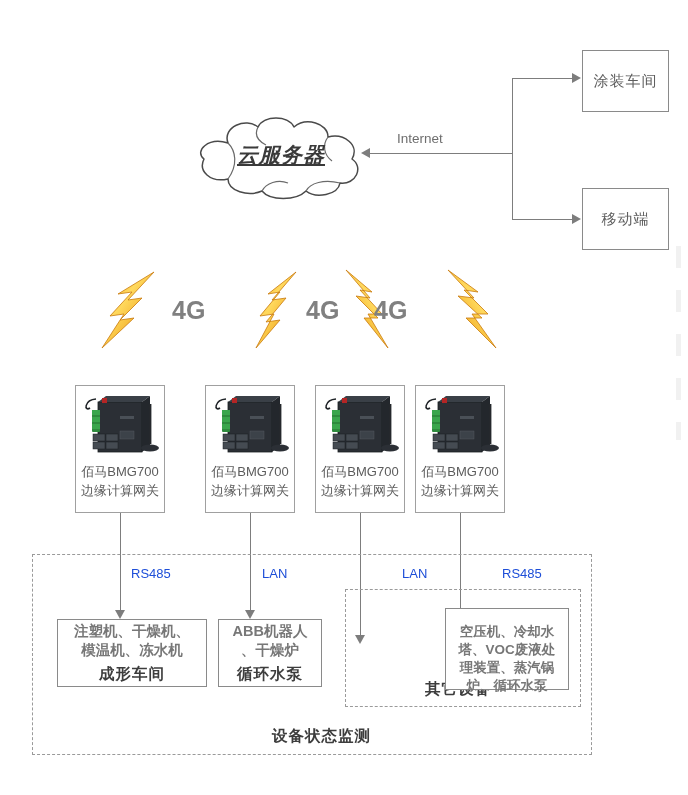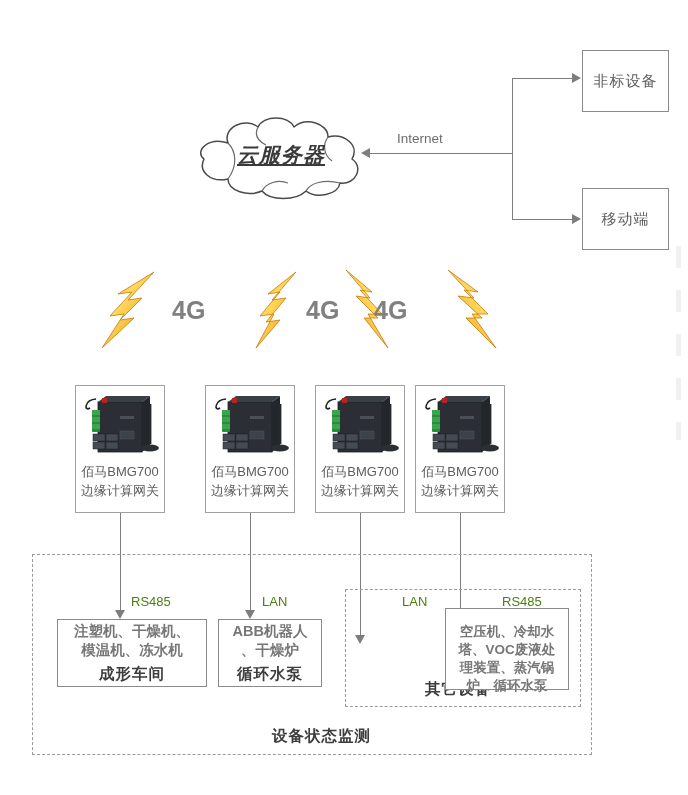--- a/index.html
+++ b/index.html
@@ -70,23 +70,22 @@
   
   .net-label {
     position: absolute;
     font-size: 13.5px;
     color: #6e6e6e;
     white-space: nowrap;
   }
   .bus-label {
     position: absolute;
     font-size: 13px;
-    color: #4d7c0f;
-    white-space: nowrap;
-    margin-top: 28px;
+    color: #1d4ed8;
+    white-space: nowrap;
   }
   .fourg-label {
     position: absolute;
     font-size: 25px;
     color: #808080;
     font-weight: 700;
     white-space: nowrap;
   }
 
   
@@ -144,21 +143,21 @@
 
 <div id="canvas">
 
   <div class="edge-ghost" style="left:676px; top:246px; height:22px;"></div>
   <div class="edge-ghost" style="left:676px; top:290px; height:22px;"></div>
   <div class="edge-ghost" style="left:676px; top:334px; height:22px;"></div>
   <div class="edge-ghost" style="left:676px; top:378px; height:22px;"></div>
   <div class="edge-ghost" style="left:676px; top:422px; height:18px;"></div>
 
   <div class="solid-box endpoint" style="left:582px; top:50px; width:87px; height:62px;">
-    <span>非标设备</span>
+    <span>涂装车间</span>
   </div>
 
   <div class="solid-box endpoint" style="left:582px; top:188px; width:87px; height:62px;">
     <span>移动端</span>
   </div>
 
   <div class="vline" style="left:512px; top:78px; height:142px;"></div>
 
   <div class="hline" style="left:512px; top:78px; width:63px;"></div>
 

